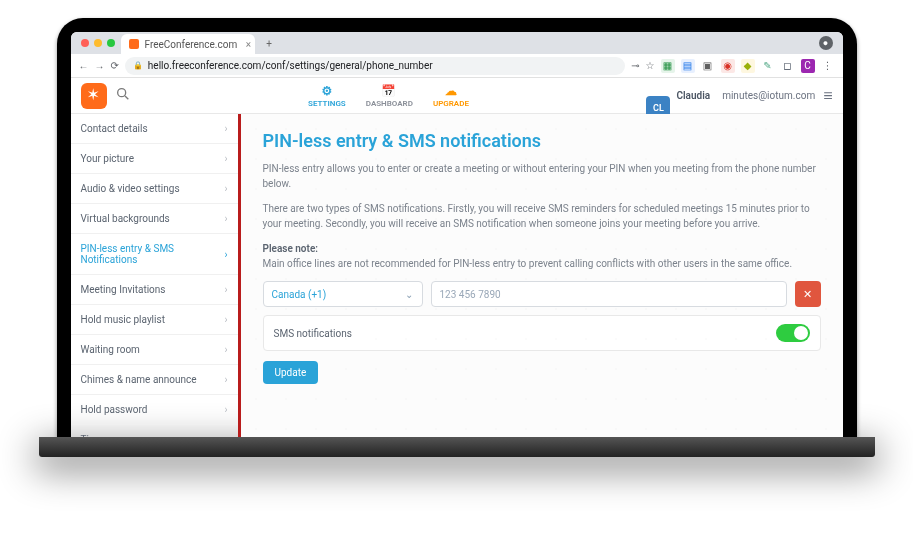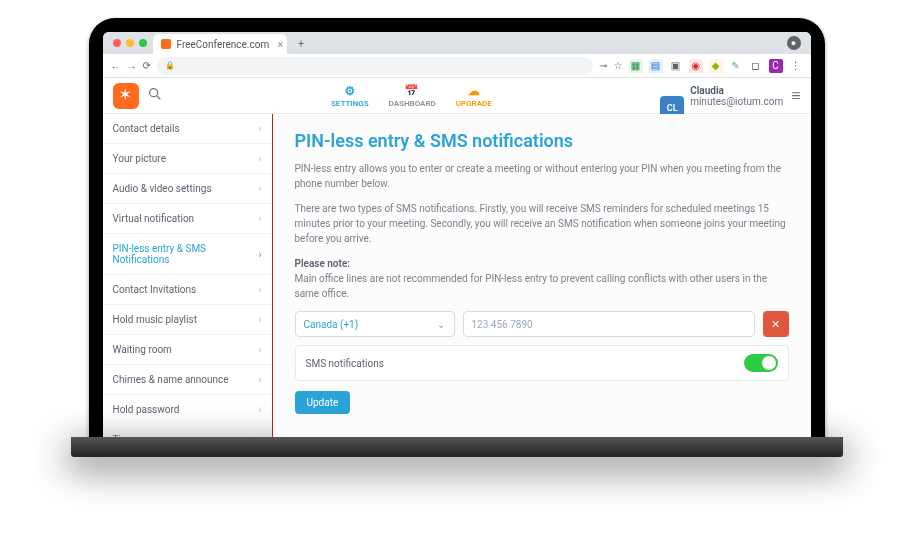--- a/index.html
+++ b/index.html
@@ -1,17 +1,17 @@
 <!DOCTYPE html>
 <html><head>
 <meta charset="utf-8">
 <style>
 *{box-sizing:border-box;margin:0;padding:0;font-family:-apple-system,BlinkMacSystemFont,"Segoe UI",Roboto,Arial,sans-serif;}
 body{background:#fff;display:flex;justify-content:center;align-items:flex-start;height:547px;overflow:hidden;}
-.laptop{width:736px;margin-top:18px;position:relative;}
+.laptop{width:800px;margin-top:18px;position:relative;}
 .bezel{background:#000;border-radius:26px 26px 0 0;padding:14px 14px 0 14px;box-shadow:0 2px 4px rgba(0,0,0,.4);}
 .screen{background:#fff;border-radius:6px 6px 0 0;height:405px;display:flex;flex-direction:column;font-size:10px;overflow:hidden;}
 
 .tabbar{display:flex;align-items:center;height:22px;background:#dee1e6;padding:0 4px;}
 .tl{display:flex;gap:5px;padding:0 6px;}
 .tl span{width:8px;height:8px;border-radius:50%;}
 .d-red{background:#ff5f57;}.d-yel{background:#febc2e;}.d-grn{background:#28c840;}
 .tab{display:flex;align-items:center;background:#fff;border-radius:6px 6px 0 0;height:20px;margin-top:2px;padding:0 18px 0 8px;color:#555;gap:6px;position:relative;}
 .fav{width:10px;height:10px;background:#ff6b1a;border-radius:2px;display:inline-block;}
 .tab .cx{position:absolute;right:4px;color:#888;cursor:pointer;}
@@ -36,26 +36,26 @@
 .logo{width:26px;height:26px;background:#ff6b1a;border-radius:6px;position:relative;margin-right:8px;}
 .logo::before{content:"✶";color:#fff;position:absolute;left:6px;top:2px;font-size:16px;}
 .search{color:#7a7a7a;font-size:14px;}
 .navs{flex:1;display:flex;justify-content:center;gap:20px;}
 .nav{display:flex;flex-direction:column;align-items:center;gap:1px;font-size:8px;font-weight:600;color:#8a8f98;}
 .nav.active{color:#2aa3d8;}
 .nav .ni{font-size:12px;}
 .nav.upg{color:#ff9800;}
 .userbox{display:flex;align-items:center;gap:6px;}
 .uavatar{width:24px;height:24px;border-radius:4px;background:#3b82c4;color:#fff;display:flex;align-items:center;justify-content:center;font-size:9px;font-weight:600;margin-top:24px;}
-.uinfo{display:flex;flex-direction:column;line-height:1.1;color:#6b7280;}
+.uinfo{display:flex;flex-direction:row;line-height:1.1;color:#6b7280;gap:12px;}
 .uinfo .un{font-weight:600;color:#4b5563;}
 .burger{font-size:16px;color:#6b7280;margin-left:8px;}
 
 .content{flex:1;display:flex;overflow:hidden;}
-.sidebar{width:170px;border-right:1px solid #b91c1c;overflow-y:auto;}
+.sidebar{width:170px;border-right:3px solid #b91c1c;overflow-y:auto;}
 .sitem{display:flex;align-items:center;justify-content:space-between;padding:9px 10px;border-bottom:1px solid #f0f0f0;color:#5b6470;font-size:10px;cursor:pointer;}
 .sitem .chev{color:#b8bcc3;}
 .sitem.active{color:#2aa3d8;}
 .sitem.active .chev{color:#2aa3d8;}
 
 .main{flex:1;padding:16px 22px;overflow-y:auto;position:relative;background:#fcfcfc;}
 .main::before{content:"";position:absolute;inset:0;background-image:radial-gradient(rgba(0,0,0,.015) 1px,transparent 1px);background-size:30px 30px;pointer-events:none;}
 h1{color:#2aa3d8;font-size:18px;font-weight:600;margin-bottom:10px;}
 .para{color:#7b828c;font-size:10px;line-height:1.5;margin-bottom:10px;}
 .note{color:#5b6470;font-weight:600;font-size:10px;}
@@ -93,20 +93,21 @@
      <div class="tbsp"></div>
      <div class="incog">●</div>
    </div>
 
    <div class="addr">
      <span class="ic">←</span>
      <span class="ic">→</span>
      <span class="ic">⟳</span>
      <div class="urlbox">
        <span class="lock">🔒</span>
+       <span class="urltxt">hello.freeconference.com/conf/settings/general/phone_number</span>
      </div>
      <span class="ic">⊸</span>
      <span class="ic">☆</span>
      <div class="ricons">
        <span class="ext-g">▦</span>
        <span class="ext-b">▤</span>
        <span style="color:#606060;">▣</span>
        <span class="ext-r">◉</span>
        <span class="ext-o">◆</span>
        <span style="color:#5a8;">✎</span>
@@ -156,29 +157,29 @@
             </div>
             <div class="sitem">
               <span>Your picture</span>
               <span class="chev">›</span>
             </div>
             <div class="sitem">
               <span>Audio &amp; video settings</span>
               <span class="chev">›</span>
             </div>
             <div class="sitem">
-              <span>Virtual notification</span>
+              <span>Virtual backgrounds</span>
               <span class="chev">›</span>
             </div>
             <div class="sitem active">
               <span>PIN-less entry &amp; SMS Notifications</span>
               <span class="chev">›</span>
             </div>
             <div class="sitem">
-              <span>Contact Invitations</span>
+              <span>Meeting Invitations</span>
               <span class="chev">›</span>
             </div>
             <div class="sitem">
               <span>Hold music playlist</span>
               <span class="chev">›</span>
             </div>
             <div class="sitem">
               <span>Waiting room</span>
               <span class="chev">›</span>
             </div>

